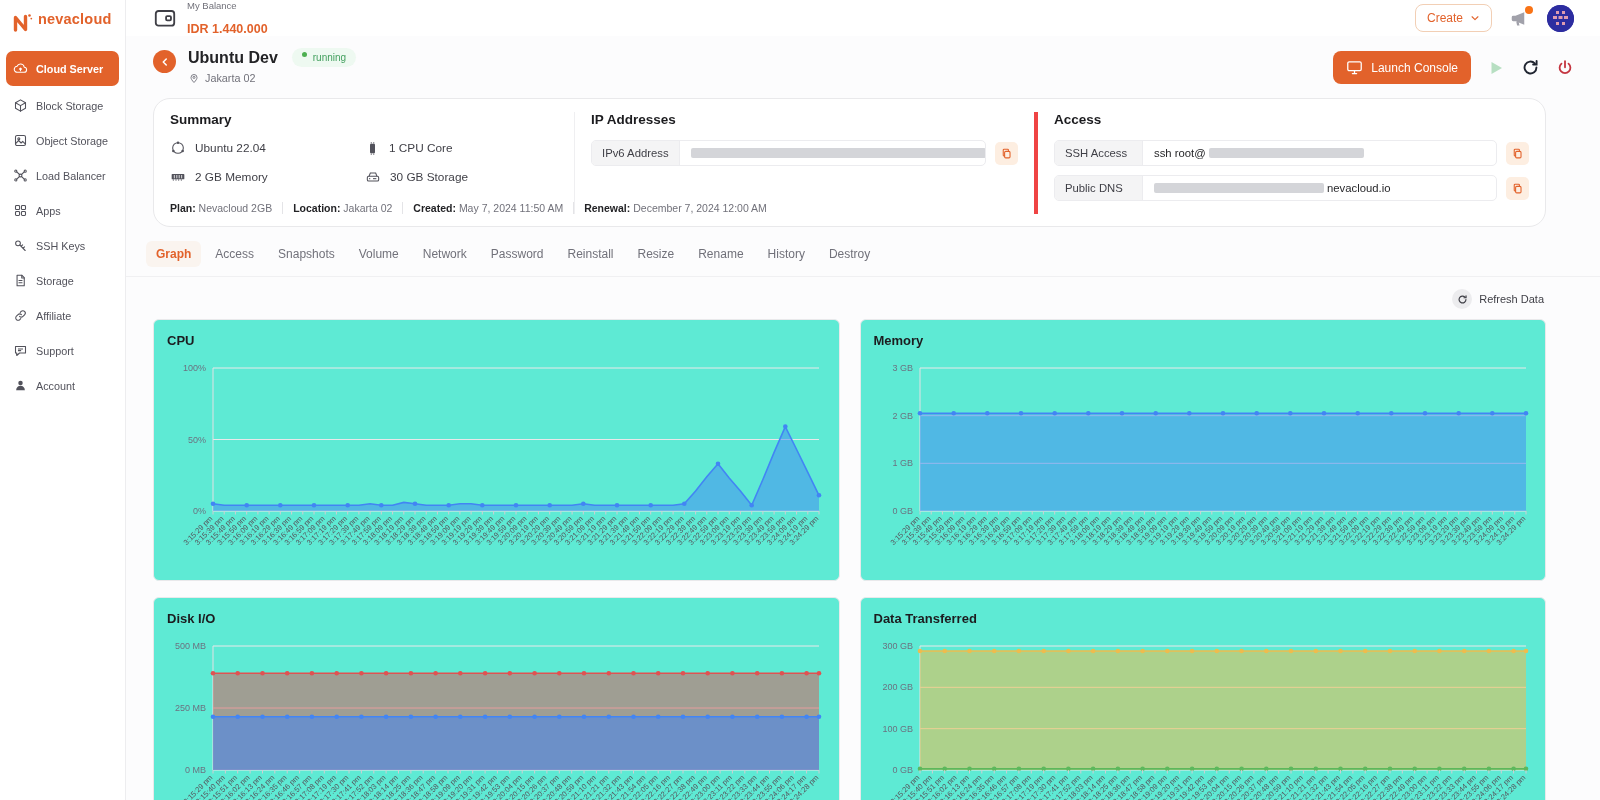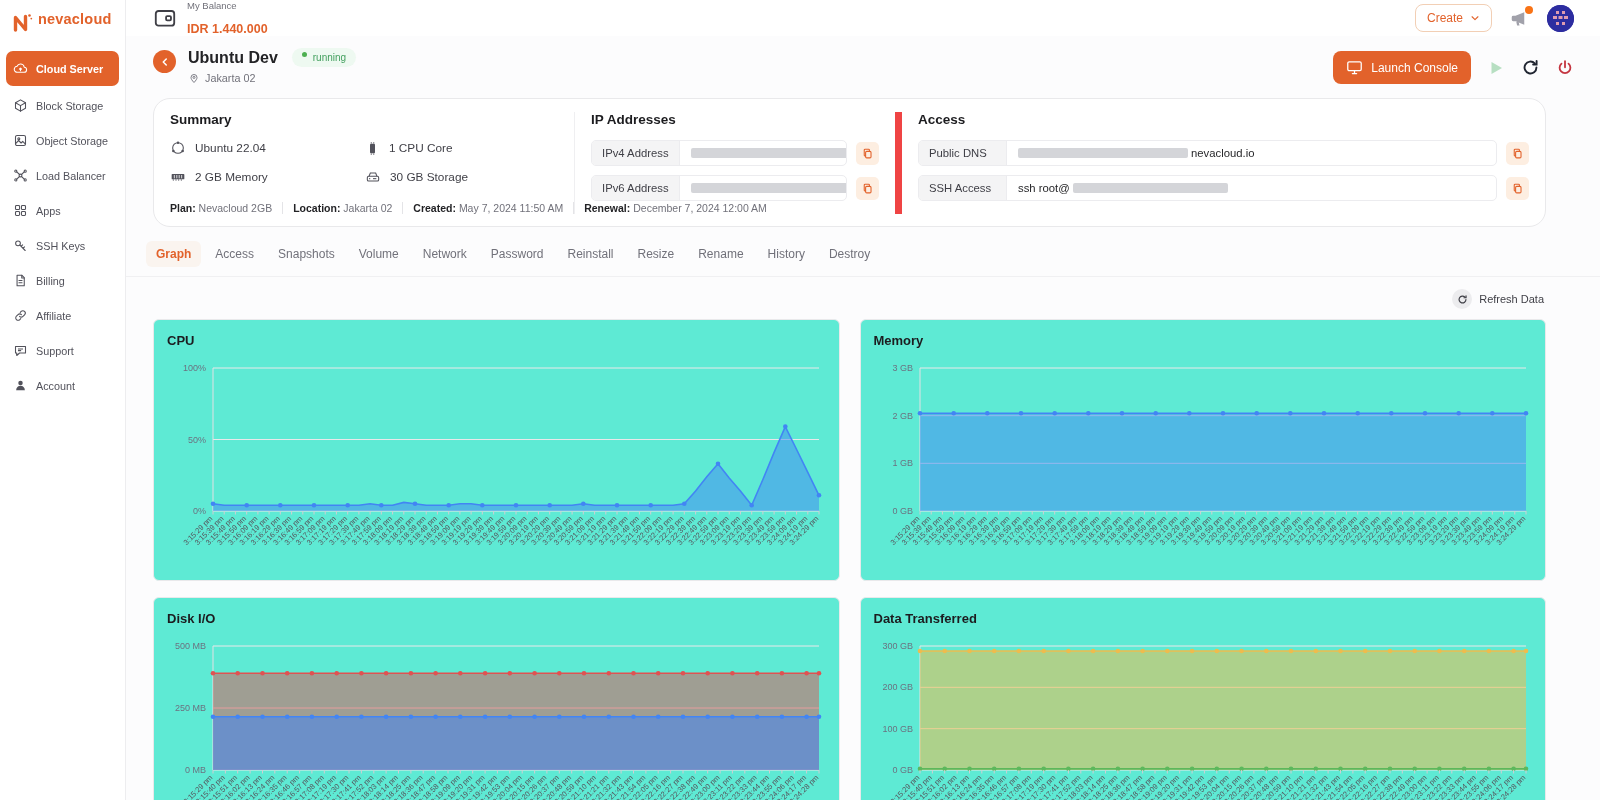--- a/index.html
+++ b/index.html
@@ -39,21 +39,21 @@
   .status-dot{width:5px;height:5px;border-radius:50%;background:#4caf50}
   .loc-row{display:flex;align-items:center;gap:5px;margin-top:5px;color:#71717a;font-size:10.8px}
   .hdr-actions{display:flex;align-items:center;gap:16px;margin-top:3px}
   .launch-btn{display:flex;align-items:center;gap:8px;background:#e2622b;color:#fff;font-size:12px;border-radius:8px;padding:8px 13px;border:none;cursor:pointer}
   .icon-btn{background:none;border:none;cursor:pointer;display:flex;align-items:center}
 
   
   .info-card{margin:0 54px 0 27px;background:#fff;border:1px solid #e9e9eb;border-radius:17px;display:flex;padding:13px 0 12px}
   .info-col{padding:0 16px}
   .col-summary{width:420px}
-  .col-ip{width:328px;border-left:1px solid #efeff1;border-right:7px solid #ef4444}
+  .col-ip{width:464px;border-left:1px solid #efeff1;border-right:4px solid #ef4444}
   .col-access{flex:1}
   .col-title{font-size:13.5px;font-weight:bold;color:#1c1c1f;margin-bottom:13px}
   .spec-grid{display:grid;grid-template-columns:195px 1fr;row-gap:13px}
   .spec-item{display:flex;align-items:center;gap:9px;font-size:11.8px;color:#3f3f46}
   .meta-row{display:flex;align-items:center;margin-top:17px;font-size:10.5px;color:#71717a}
   .meta-item{padding:0 10px;border-left:1px solid #e4e4e7;white-space:nowrap}
   .meta-item:first-child{border-left:none;padding-left:0}
   .meta-label{color:#232326;font-weight:bold}
   .field-row{display:flex;align-items:center;gap:9px;margin-bottom:9px}
   .field-box{flex:1;display:flex;align-items:center;border:1px solid #ececef;border-radius:5px;height:26px;background:#fff;overflow:hidden}
@@ -135,21 +135,21 @@
           <circle cx="8" cy="8.5" r="3.8"></circle>
           <path d="M11 11.5L19.5 20M16 16.5l2.4-2.4M13 13.5l2.4-2.4"></path>
         </svg>
       <span>SSH Keys</span>
     </div>
     <div class="menu-item">
       <svg width="15" height="15" viewBox="0 0 24 24" fill="none" stroke="currentColor" stroke-width="1.7" stroke-linecap="round" stroke-linejoin="round">
           <path d="M6.5 3.5H14l4 4v13H6.5z"></path>
           <path d="M14 3.5V8h4M9.5 12h5M9.5 15.5h5"></path>
         </svg>
-      <span>Billing</span>
+      <span>Storage</span>
     </div>
     <div class="menu-item">
       <svg width="15" height="15" viewBox="0 0 24 24" fill="none" stroke="currentColor" stroke-width="1.7" stroke-linecap="round">
           <path d="M10.5 13.5a3.8 3.8 0 0 0 5.4 0l2.6-2.6a3.8 3.8 0 0 0-5.4-5.4l-1.5 1.5"></path>
           <path d="M13.5 10.5a3.8 3.8 0 0 0-5.4 0l-2.6 2.6a3.8 3.8 0 0 0 5.4 5.4l1.5-1.5"></path>
         </svg>
       <span>Affiliate</span>
     </div>
     <div class="menu-item">
       <svg width="15" height="15" viewBox="0 0 24 24" fill="none" stroke="currentColor" stroke-width="1.7" stroke-linejoin="round">
@@ -305,71 +305,57 @@
         <span class="meta-item"><span class="meta-label">Location:</span> <span>Jakarta 02</span></span>
         <span class="meta-item"><span class="meta-label">Created:</span> <span>May 7, 2024 11:50 AM</span></span>
         <span class="meta-item"><span class="meta-label">Renewal:</span> <span>December 7, 2024 12:00 AM</span></span>
       </div>
     </div>
 
     <div class="info-col col-ip">
       <div class="col-title">IP Addresses</div>
       <div class="field-row">
         <div class="field-box">
-          <span class="field-label">IPv4 Address</span>
-          <span class="field-value">
-              <span class="redact" style="width:215px"></span>
-            </span>
-        </div>
-        <button class="copy-btn">
-          <svg width="13" height="13" viewBox="0 0 24 24" fill="none" stroke="#e2622b" stroke-width="2" stroke-linecap="round">
-              <rect x="8.5" y="8" width="10" height="12" rx="2"></rect>
-              <path d="M15.5 8V5.5A1.5 1.5 0 0 0 14 4H7.5A1.5 1.5 0 0 0 6 5.5V15a1.5 1.5 0 0 0 1.5 1.5h1"></path>
-            </svg>
-        </button>
-      </div>
-      <div class="field-row">
-        <div class="field-box">
           <span class="field-label">IPv6 Address</span>
           <span class="field-value">
               <span class="redact" style="width:295px"></span>
             </span>
         </div>
         <button class="copy-btn">
           <svg width="13" height="13" viewBox="0 0 24 24" fill="none" stroke="#e2622b" stroke-width="2" stroke-linecap="round">
               <rect x="8.5" y="8" width="10" height="12" rx="2"></rect>
               <path d="M15.5 8V5.5A1.5 1.5 0 0 0 14 4H7.5A1.5 1.5 0 0 0 6 5.5V15a1.5 1.5 0 0 0 1.5 1.5h1"></path>
             </svg>
         </button>
       </div>
     </div>
 
     <div class="info-col col-access">
       <div class="col-title">Access</div>
       <div class="field-row">
         <div class="field-box">
-          <span class="field-label">Public DNS</span>
+          <span class="field-label">SSH Access</span>
           <span class="field-value">
-            <span class="redact" style="width:170px;margin-right:2px"></span>
-            <span>nevacloud.io</span>
+            <span>ssh root@</span>
+            <span class="redact" style="width:155px;margin-left:2px"></span>
           </span>
         </div>
         <button class="copy-btn">
           <svg width="13" height="13" viewBox="0 0 24 24" fill="none" stroke="#e2622b" stroke-width="2" stroke-linecap="round">
               <rect x="8.5" y="8" width="10" height="12" rx="2"></rect>
               <path d="M15.5 8V5.5A1.5 1.5 0 0 0 14 4H7.5A1.5 1.5 0 0 0 6 5.5V15a1.5 1.5 0 0 0 1.5 1.5h1"></path>
             </svg>
         </button>
       </div>
       <div class="field-row">
         <div class="field-box">
-          <span class="field-label">SSH Access</span>
+          <span class="field-label">Public DNS</span>
           <span class="field-value">
-            <span>ssh root@</span>
-            <span class="redact" style="width:155px;margin-left:2px"></span>
+            <span class="redact" style="width:170px;margin-right:2px"></span>
+            <span>nevacloud.io</span>
           </span>
         </div>
         <button class="copy-btn">
           <svg width="13" height="13" viewBox="0 0 24 24" fill="none" stroke="#e2622b" stroke-width="2" stroke-linecap="round">
               <rect x="8.5" y="8" width="10" height="12" rx="2"></rect>
               <path d="M15.5 8V5.5A1.5 1.5 0 0 0 14 4H7.5A1.5 1.5 0 0 0 6 5.5V15a1.5 1.5 0 0 0 1.5 1.5h1"></path>
             </svg>
         </button>
       </div>
     </div>

